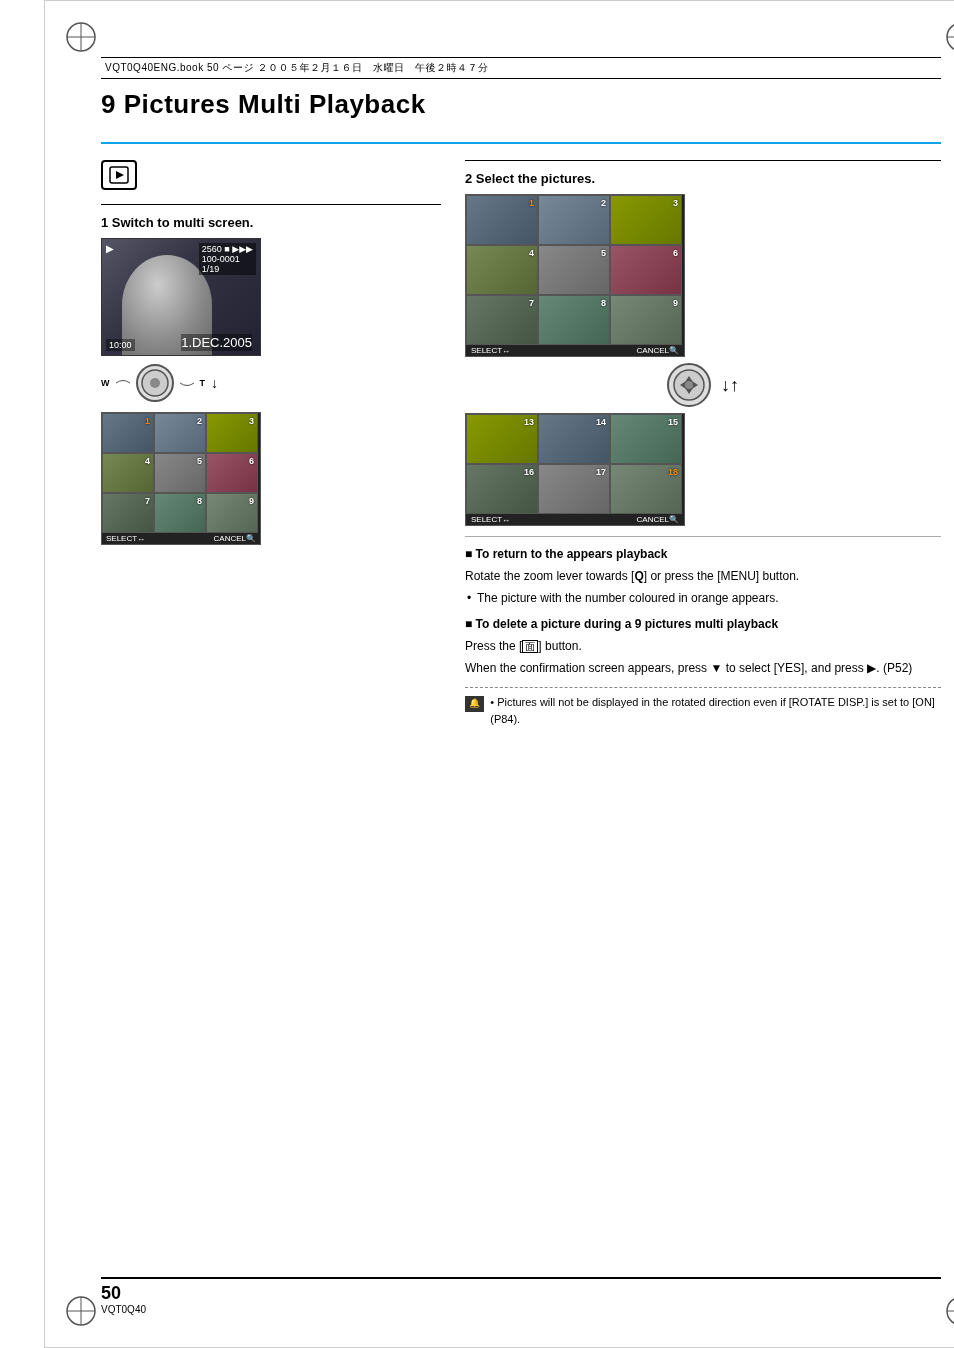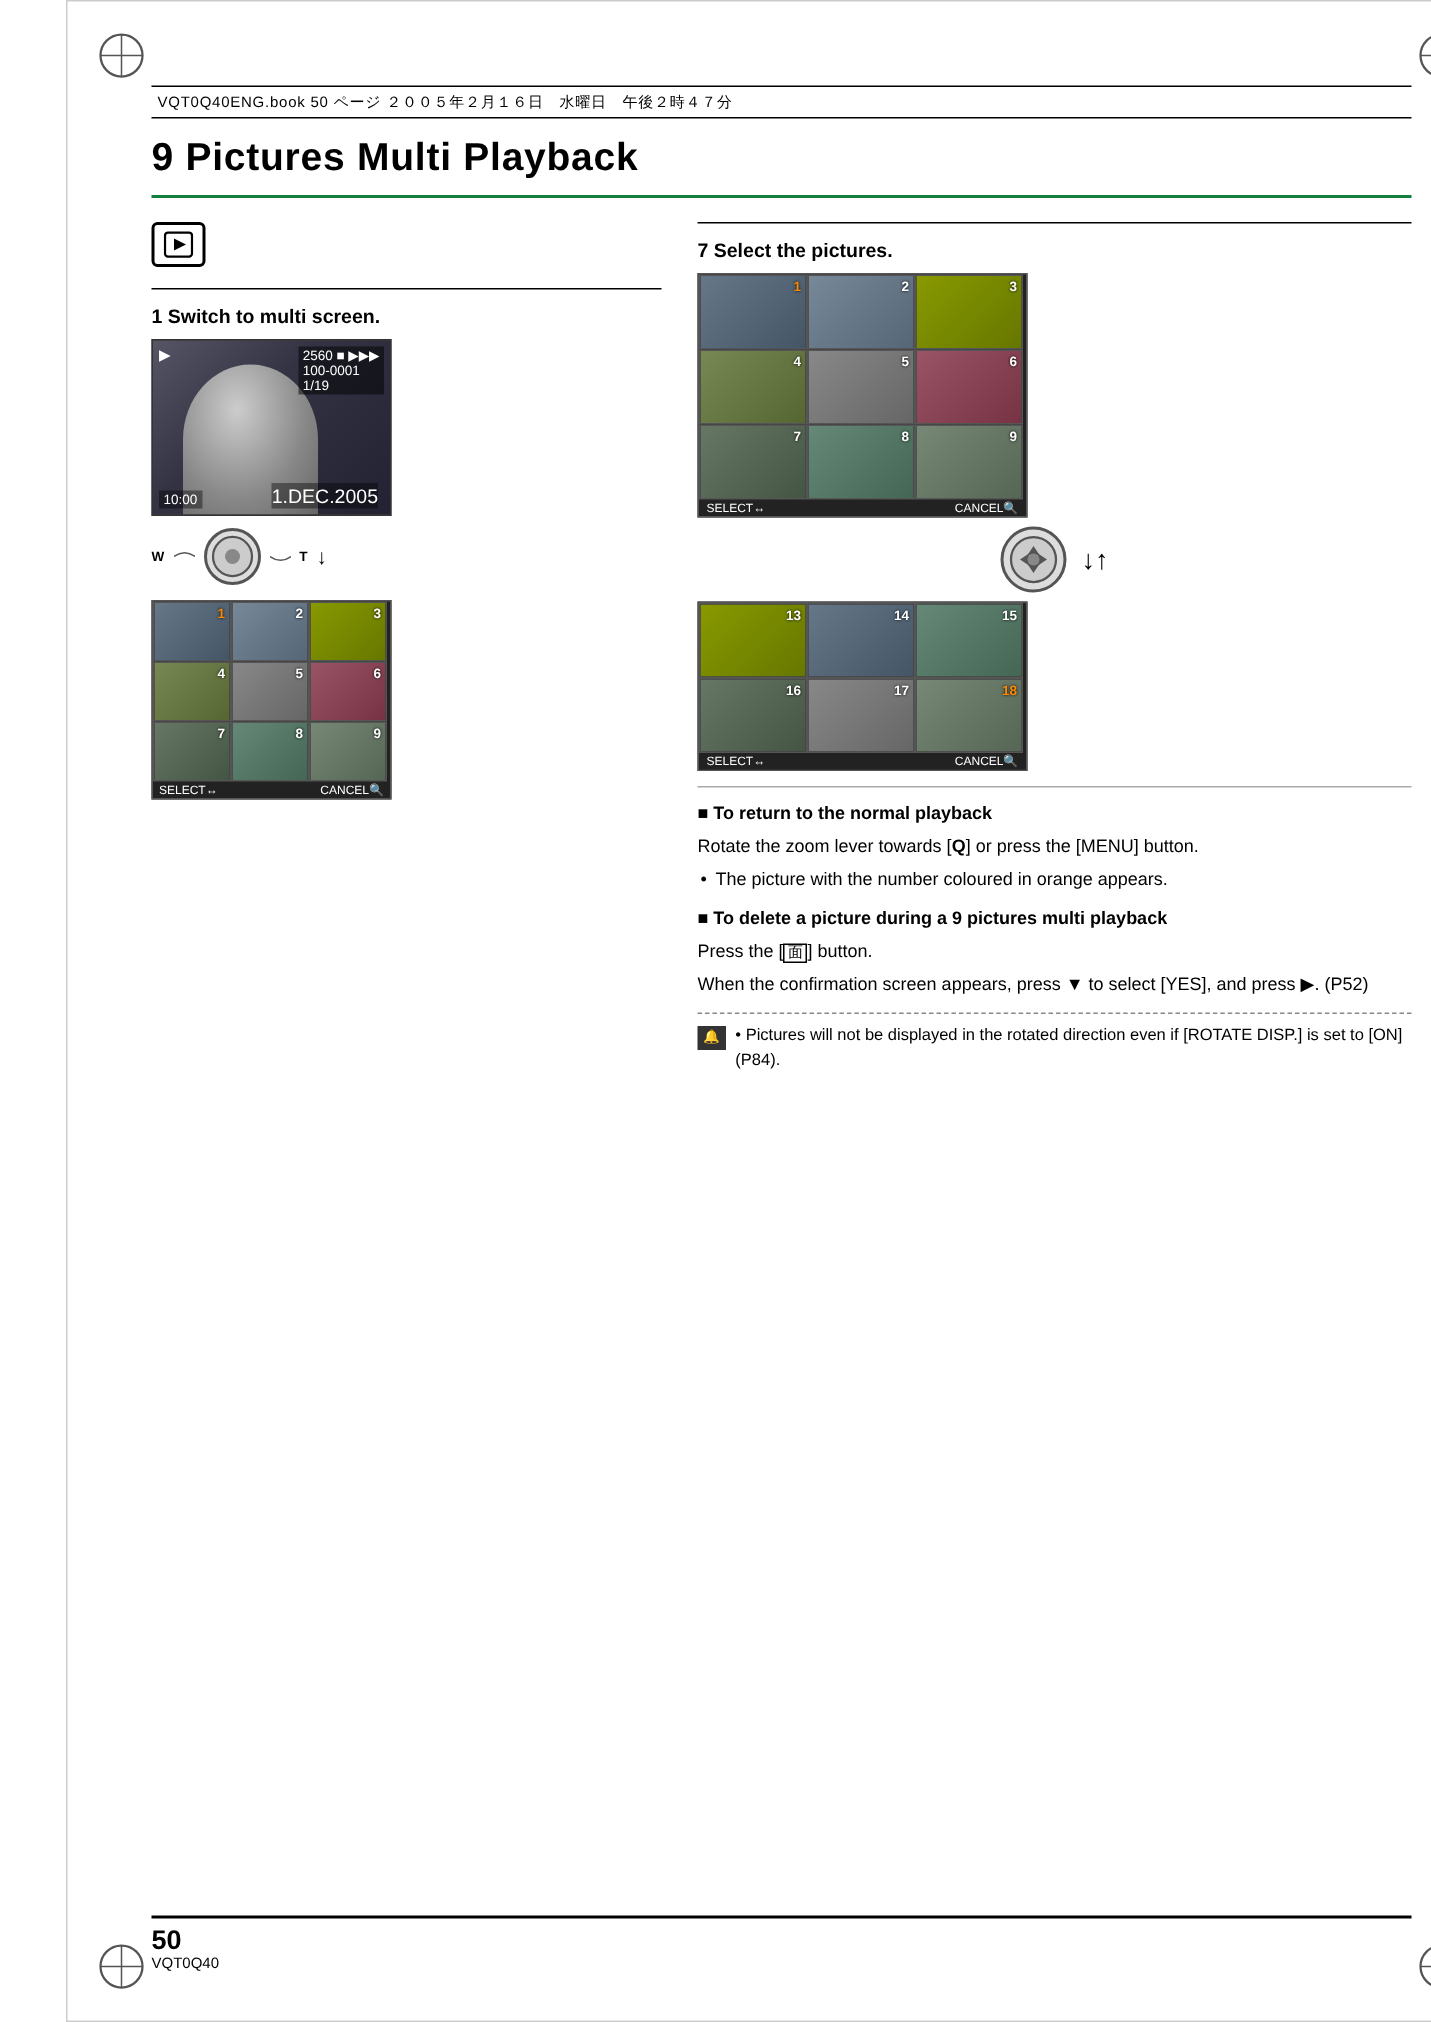--- a/index.html
+++ b/index.html
@@ -70,22 +70,22 @@
       text-align: center;
       font-size: 11px;
       font-style: italic;
       margin-bottom: 4px;
     }
 
     
     .chapter-title {
       font-size: 26px;
       font-weight: bold;
-      border-bottom: 2px solid #15803d;
-      padding-bottom: 10px;
+      border-bottom: 2px solid #0ea5e9;
+      padding-bottom: 22px;
       margin-bottom: 16px;
       letter-spacing: 0.5px;
     }
 
     
     .two-col {
       display: flex;
       gap: 24px;
     }
 
@@ -517,21 +517,21 @@
             <span>SELECT↔</span>
             <span>CANCEL🔍</span>
           </div>
         </div>
 
       </div>
 
       <div class="col-right">
 
         <div class="step-divider"></div>
-        <div class="step-heading">7 Select the pictures.</div>
+        <div class="step-heading">2 Select the pictures.</div>
 
         <div class="right-grid">
           <div class="multi-grid-row">
             <div class="right-grid-cell photo-bg-1">
                 <span class="right-grid-cell-num orange">1</span>
               </div>
             <div class="right-grid-cell photo-bg-2">
                 <span class="right-grid-cell-num">2</span>
               </div>
             <div class="right-grid-cell photo-bg-3">
@@ -605,21 +605,21 @@
           </div>
           <div class="right-grid-bar">
             <span>SELECT↔</span>
             <span>CANCEL🔍</span>
           </div>
         </div>
 
         <div class="section-note">
           <div class="divider-line"></div>
 
-          <p class="bold-heading">■ To return to the normal playback</p>
+          <p class="bold-heading">■ To return to the appears playback</p>
           <p>Rotate the zoom lever towards [<strong>Q</strong>] or press the [MENU] button.</p>
           <p class="bullet-item">The picture with the number coloured in orange appears.</p>
 
           <p class="bold-heading" style="margin-top:8px;">■ To delete a picture during a 9 pictures multi playback</p>
           <p>Press the [<span style="border:1px solid #000; padding:0 2px; font-size:10px;">面</span>] button.</p>
           <p>When the confirmation screen appears, press ▼ to select [YES], and press ▶. (P52)</p>
 
           <div class="tip-box">
             <span class="tip-icon" style="font-size:9px; background:#333; color:#fff; padding:1px 4px; height:fit-content; margin-top:2px;">🔔</span>
             <div class="tip-text">

